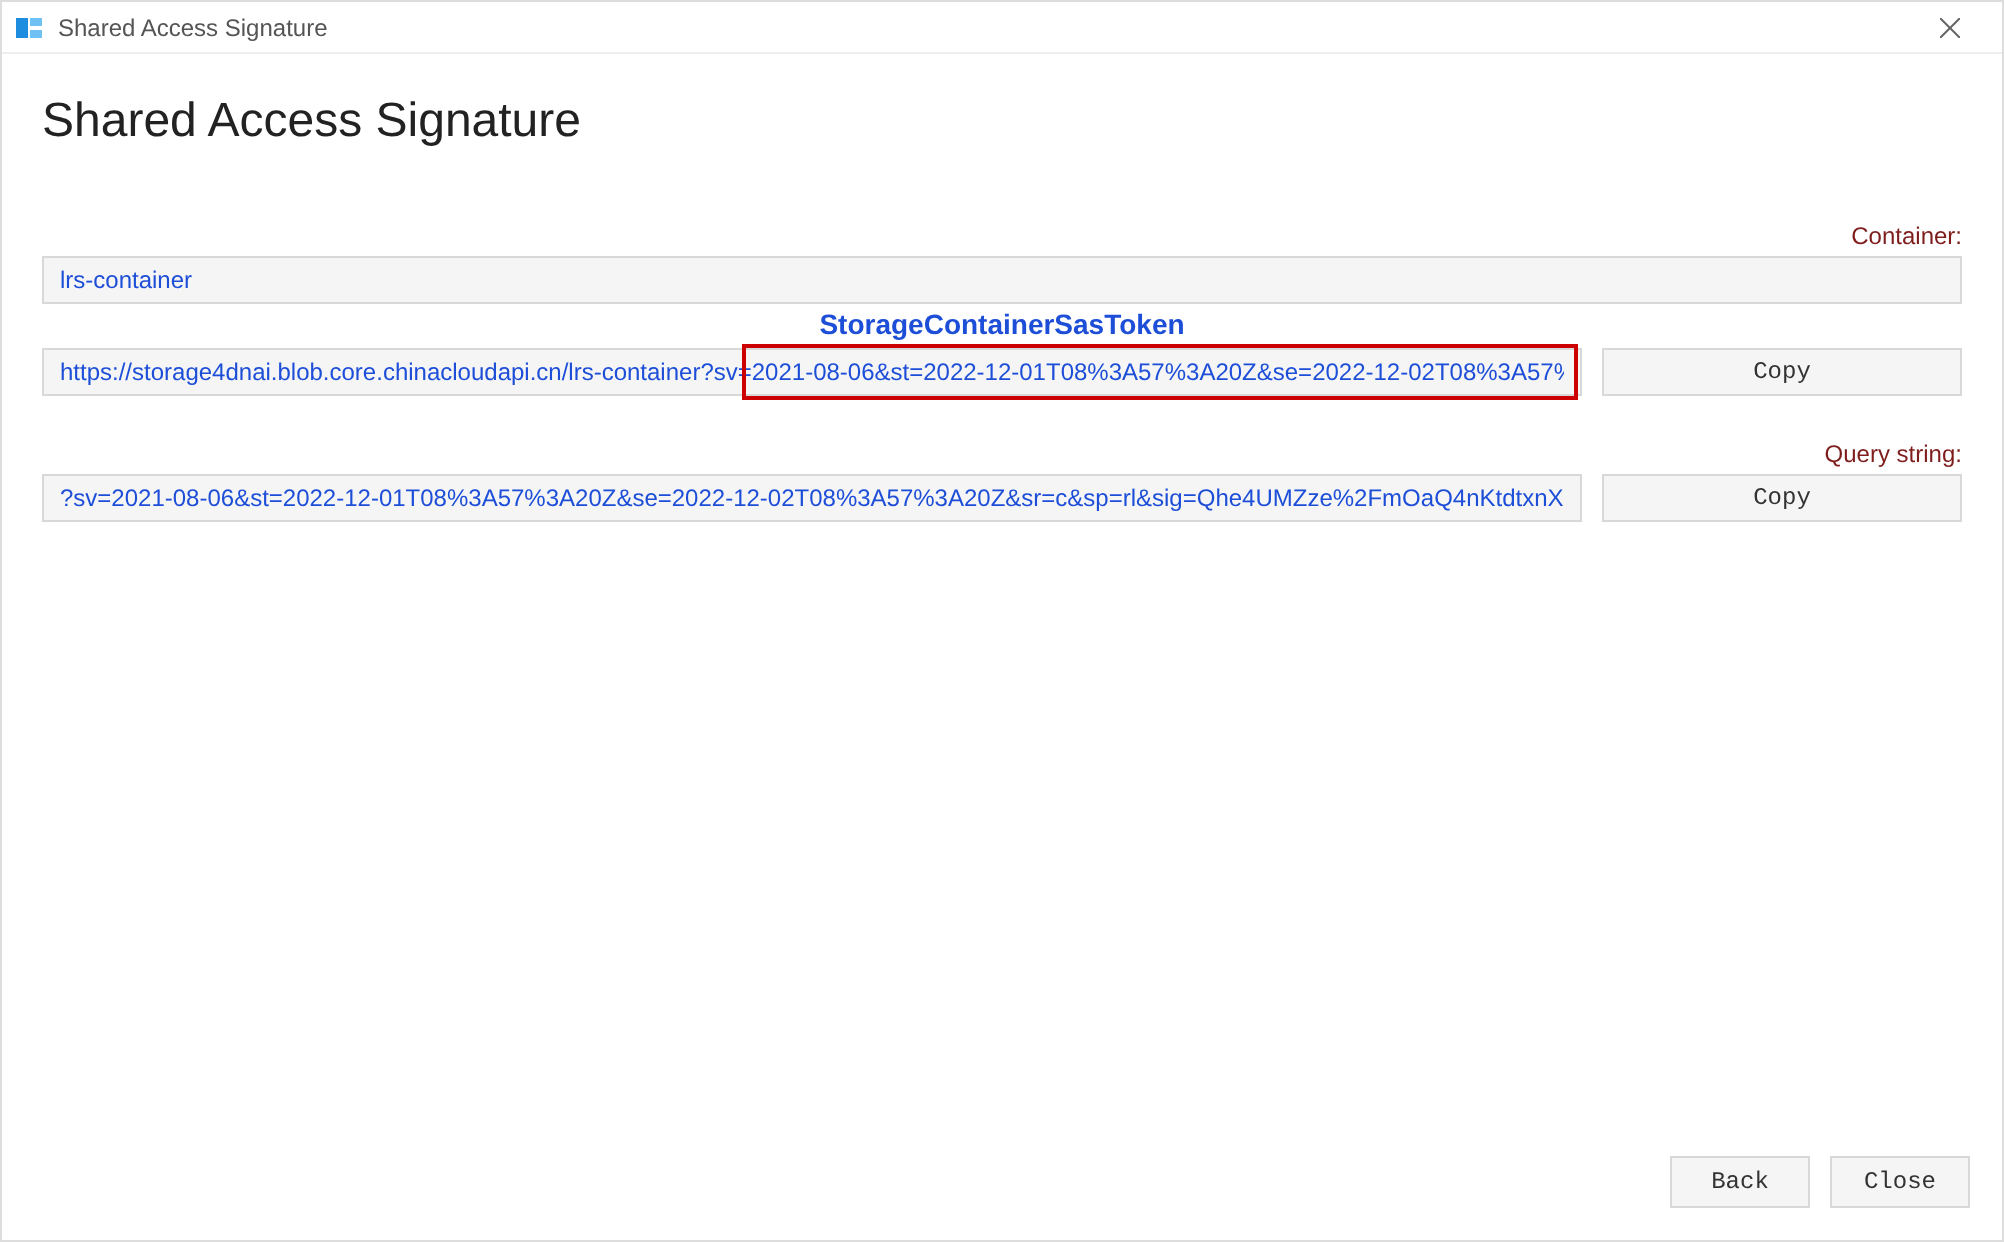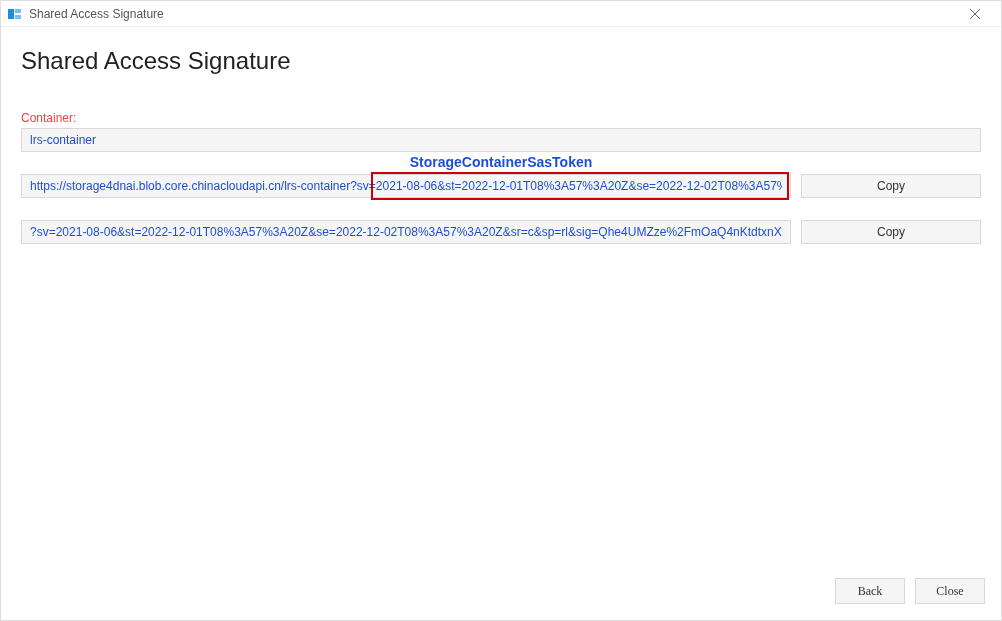--- a/index.html
+++ b/index.html
@@ -53,23 +53,24 @@
       padding: 20px 20px 0 20px;
     }
     .page-title {
       font-size: 24px;
       font-weight: 400;
       color: #222;
       margin-bottom: 36px;
     }
     .field-label {
       font-size: 12px;
-      color: #ef4444;
+      color: #7f1d1d;
       margin-bottom: 3px;
       display: block;
+      text-align: right;
     }
     .field-input {
       width: 100%;
       height: 24px;
       background: #f5f5f5;
       border: 1px solid #d8d8d8;
       padding: 2px 8px;
       font-size: 12px;
       font-family: "Segoe UI", Tahoma, Geneva, Verdana, sans-serif;
       color: #1d4ed8;
@@ -90,21 +91,21 @@
       flex: 1;
     }
     .copy-btn {
       width: 180px;
       height: 24px;
       background: #f5f5f5;
       border: 1px solid #d8d8d8;
       font-size: 12px;
       color: #333;
       cursor: pointer;
-      font-family: Liberation Sans, sans-serif;
+      font-family: Liberation Mono, monospace;
     }
     .annotation-label {
       position: absolute;
       top: -20px;
       left: 50%;
       transform: translateX(-50%);
       color: #1d4ed8;
       font-weight: bold;
       font-size: 14px;
       z-index: 5;
@@ -128,21 +129,21 @@
       gap: 10px;
     }
     .footer-btn {
       width: 70px;
       height: 26px;
       background: #f5f5f5;
       border: 1px solid #d8d8d8;
       font-size: 12px;
       color: #333;
       cursor: pointer;
-      font-family: Liberation Serif, serif;
+      font-family: Liberation Mono, monospace;
     }
   </style>
 </head>
 <body>
 
 <div class="titlebar">
   <span class="titlebar-icon">
     <svg width="16" height="16" viewBox="0 0 16 16">
       <rect x="1" y="3" width="6" height="10" fill="#1e8de0"></rect>
       <rect x="8" y="3" width="6" height="4" fill="#6ec1f2"></rect>
@@ -169,20 +170,21 @@
   <div class="field-group">
     <div class="row-with-button">
       <span class="annotation-label">StorageContainerSasToken</span>
       <div class="annotation-box"></div>
       <input class="field-input" type="text" readonly="" value="https://storage4dnai.blob.core.chinacloudapi.cn/lrs-container?sv=2021-08-06&amp;st=2022-12-01T08%3A57%3A20Z&amp;se=2022-12-02T08%3A57%3" style="">
       <button class="copy-btn">Copy</button>
     </div>
   </div>
 
   <div class="field-group">
+    <label class="field-label">Query string:</label>
     <div class="row-with-button">
       <input class="field-input" type="text" readonly="" value="?sv=2021-08-06&amp;st=2022-12-01T08%3A57%3A20Z&amp;se=2022-12-02T08%3A57%3A20Z&amp;sr=c&amp;sp=rl&amp;sig=Qhe4UMZze%2FmOaQ4nKtdtxnXnH" style="">
       <button class="copy-btn">Copy</button>
     </div>
   </div>
 </div>
 
 <div class="footer">
   <button class="footer-btn">Back</button>
   <button class="footer-btn">Close</button>

